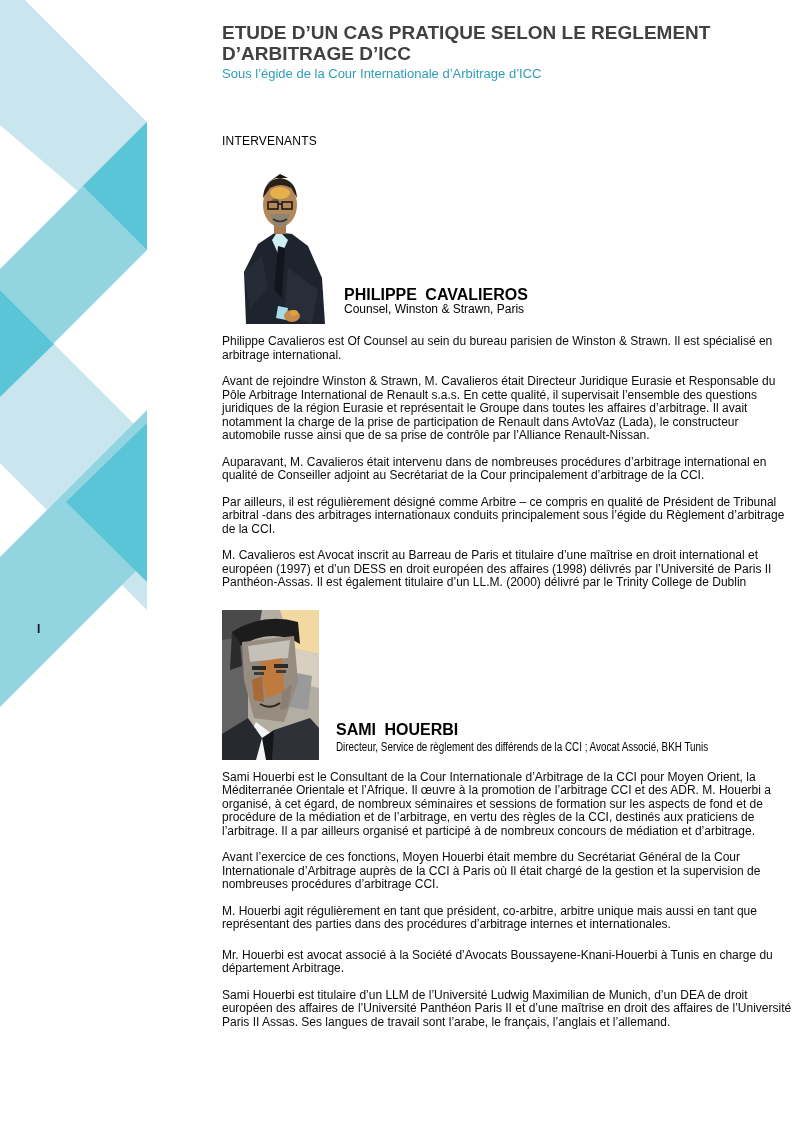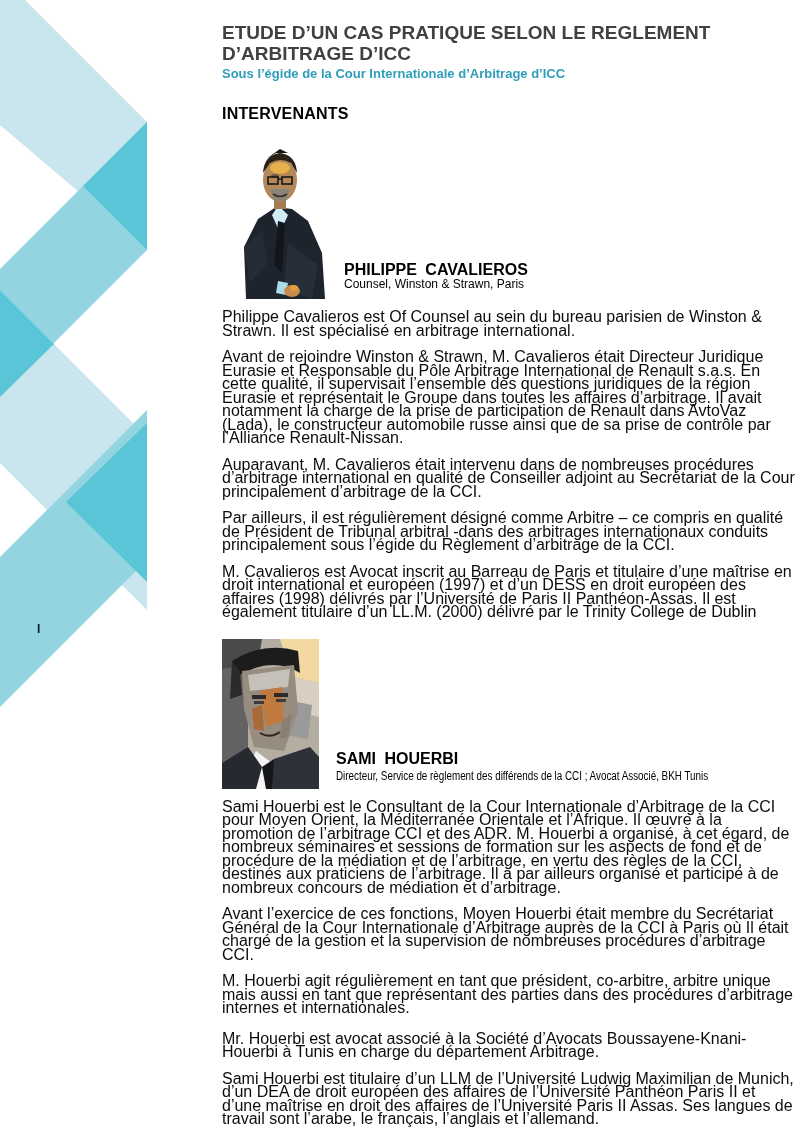--- a/index.html
+++ b/index.html
@@ -18,43 +18,43 @@
   }
   .content{
     position:absolute;left:222px;top:0;width:575px;
     padding-top:22px;
   }
   h1.title{
     margin:0;font-size:19px;line-height:21px;font-weight:bold;
     color:#414042;letter-spacing:0;
   }
   .subtitle{
-    margin:2px 0 0 0;font-size:13px;line-height:15px;font-weight:bold;
+    margin:2px 0 0 0;font-size:13px;line-height:15px;font-weight:normal;
     color:#2e9eb8;
   }
   .section-label{
-    margin:24px 0 0 0;font-size:16px;font-weight:bold;color:#000;
+    margin:53px 0 0 0;font-size:12px;font-weight:normal;color:#000;
     letter-spacing:.2px;
   }
   .speaker-row{display:flex;align-items:flex-end;margin-top:20px;}
   .speaker-row .photo{flex:0 0 auto;display:block;}
   .photo-1{margin-left:6px;}
   .caption{margin-left:14px;padding-bottom:7px;}
   .caption-2{margin-left:17px;padding-bottom:5px;}
   .speaker-name{
     font-size:16px;font-weight:bold;color:#000;line-height:15px;
     word-spacing:4px;
   }
   .speaker-role{font-size:12px;color:#000;line-height:15px;}
   .speaker-role.condensed{
     display:inline-block;transform:scaleX(.82);transform-origin:left bottom;
     white-space:nowrap;
   }
   .bio p{
-    margin:13px 0 0 0;font-size:16px;line-height:13.5px;color:#0c0c0c;
+    margin:13px 0 0 0;font-size:12px;line-height:13.5px;color:#0c0c0c;
   }
   .bio p.first{margin-top:11px;}
   .bio p.tight{margin-top:17px;}
 </style>
 </head>
 <body>
 
 <div class="page">
 
   <svg class="deco" width="147" height="713" viewBox="0 0 147 713" aria-hidden="true">

